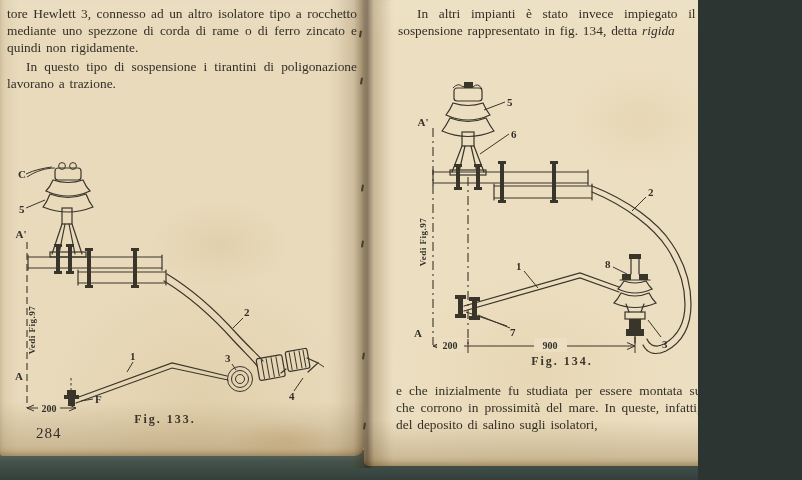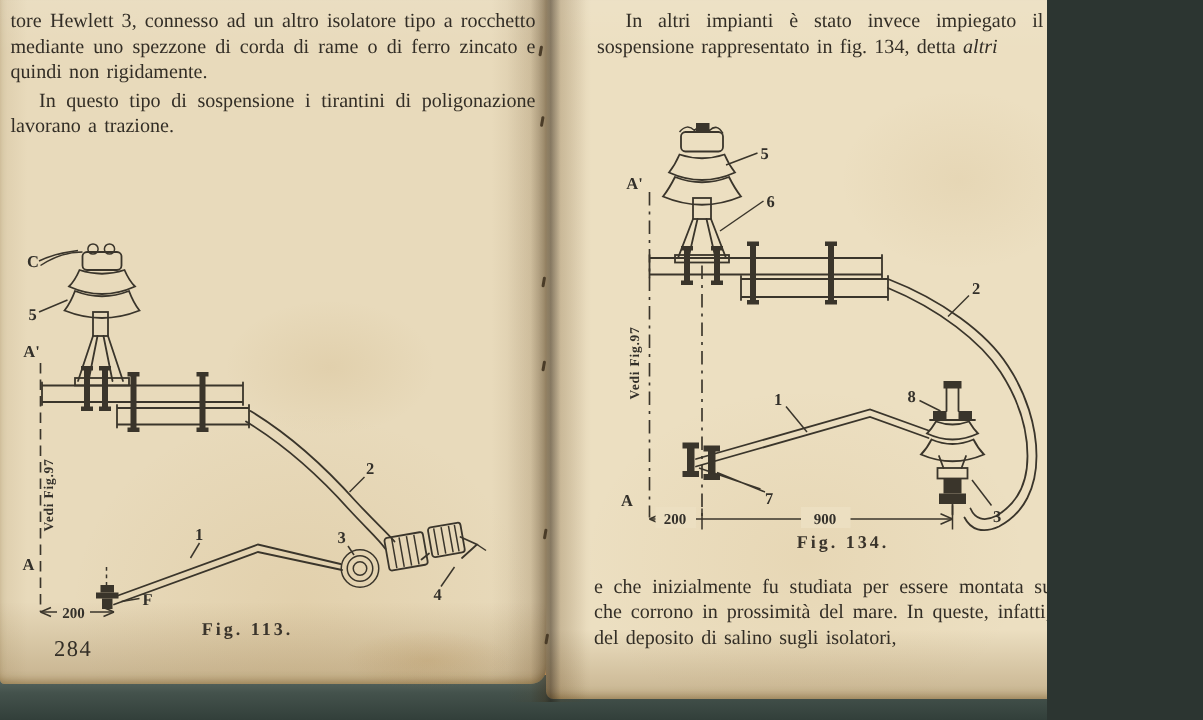--- a/index.html
+++ b/index.html
@@ -181,25 +181,25 @@
     <text class="fl" x="19" y="220" text-anchor="middle">A</text>
     <text class="fl" x="130" y="200">1</text>
     <text class="fl" x="244" y="156">2</text>
     <text class="fl" x="225" y="202">3</text>
     <text class="fl" x="289" y="240">4</text>
     <text class="fl" x="95" y="243" font-style="italic">F</text>
     <text class="fd" x="49" y="252" text-anchor="middle">200</text>
     <text class="fr" transform="translate(35,170) rotate(-90)" text-anchor="middle">Vedi Fig.97</text>
   </svg>
 
-  <div class="caption" style="left:115px;top:412px;">Fig. 113.</div>
+  <div class="caption" style="left:115px;top:412px;">Fig. 133.</div>
   <div class="pnum" style="left:12px;top:425px;margin-left:24px;">284</div>
 
   <div class="text-col" style="left:398px;top:5px;">
-      <p class="ind"><span>In altri impianti è stato invece impiegato il tipo di sospensione rappresentato in fig. 134, detta </span><span class="it">altri</span></p>
+      <p class="ind"><span>In altri impianti è stato invece impiegato il tipo di sospensione rappresentato in fig. 134, detta </span><span class="it">rigida</span></p>
     </div>
 
   <svg class="fig" style="left:398px;top:82px;" width="350" height="290" viewBox="0 0 350 290">
 
     <path class="lt" d="M55,6 Q60,0 65,5 Q70,-1 75,5 Q80,0 84,7"></path>
     <rect class="fillnut" x="66" y="0" width="9" height="6"></rect>
     <g>
       <rect class="ln" x="56" y="6" width="28" height="13" rx="3"></rect>
       <path class="ln" d="M55,21 Q52,28 48,33 Q70,43 92,33 Q88,28 85,21 Q70,26 55,21 Z"></path>
       <path class="ln" d="M52,36 Q48,44 44,49 Q70,60 96,49 Q92,44 88,36 Q70,43 52,36 Z"></path>

